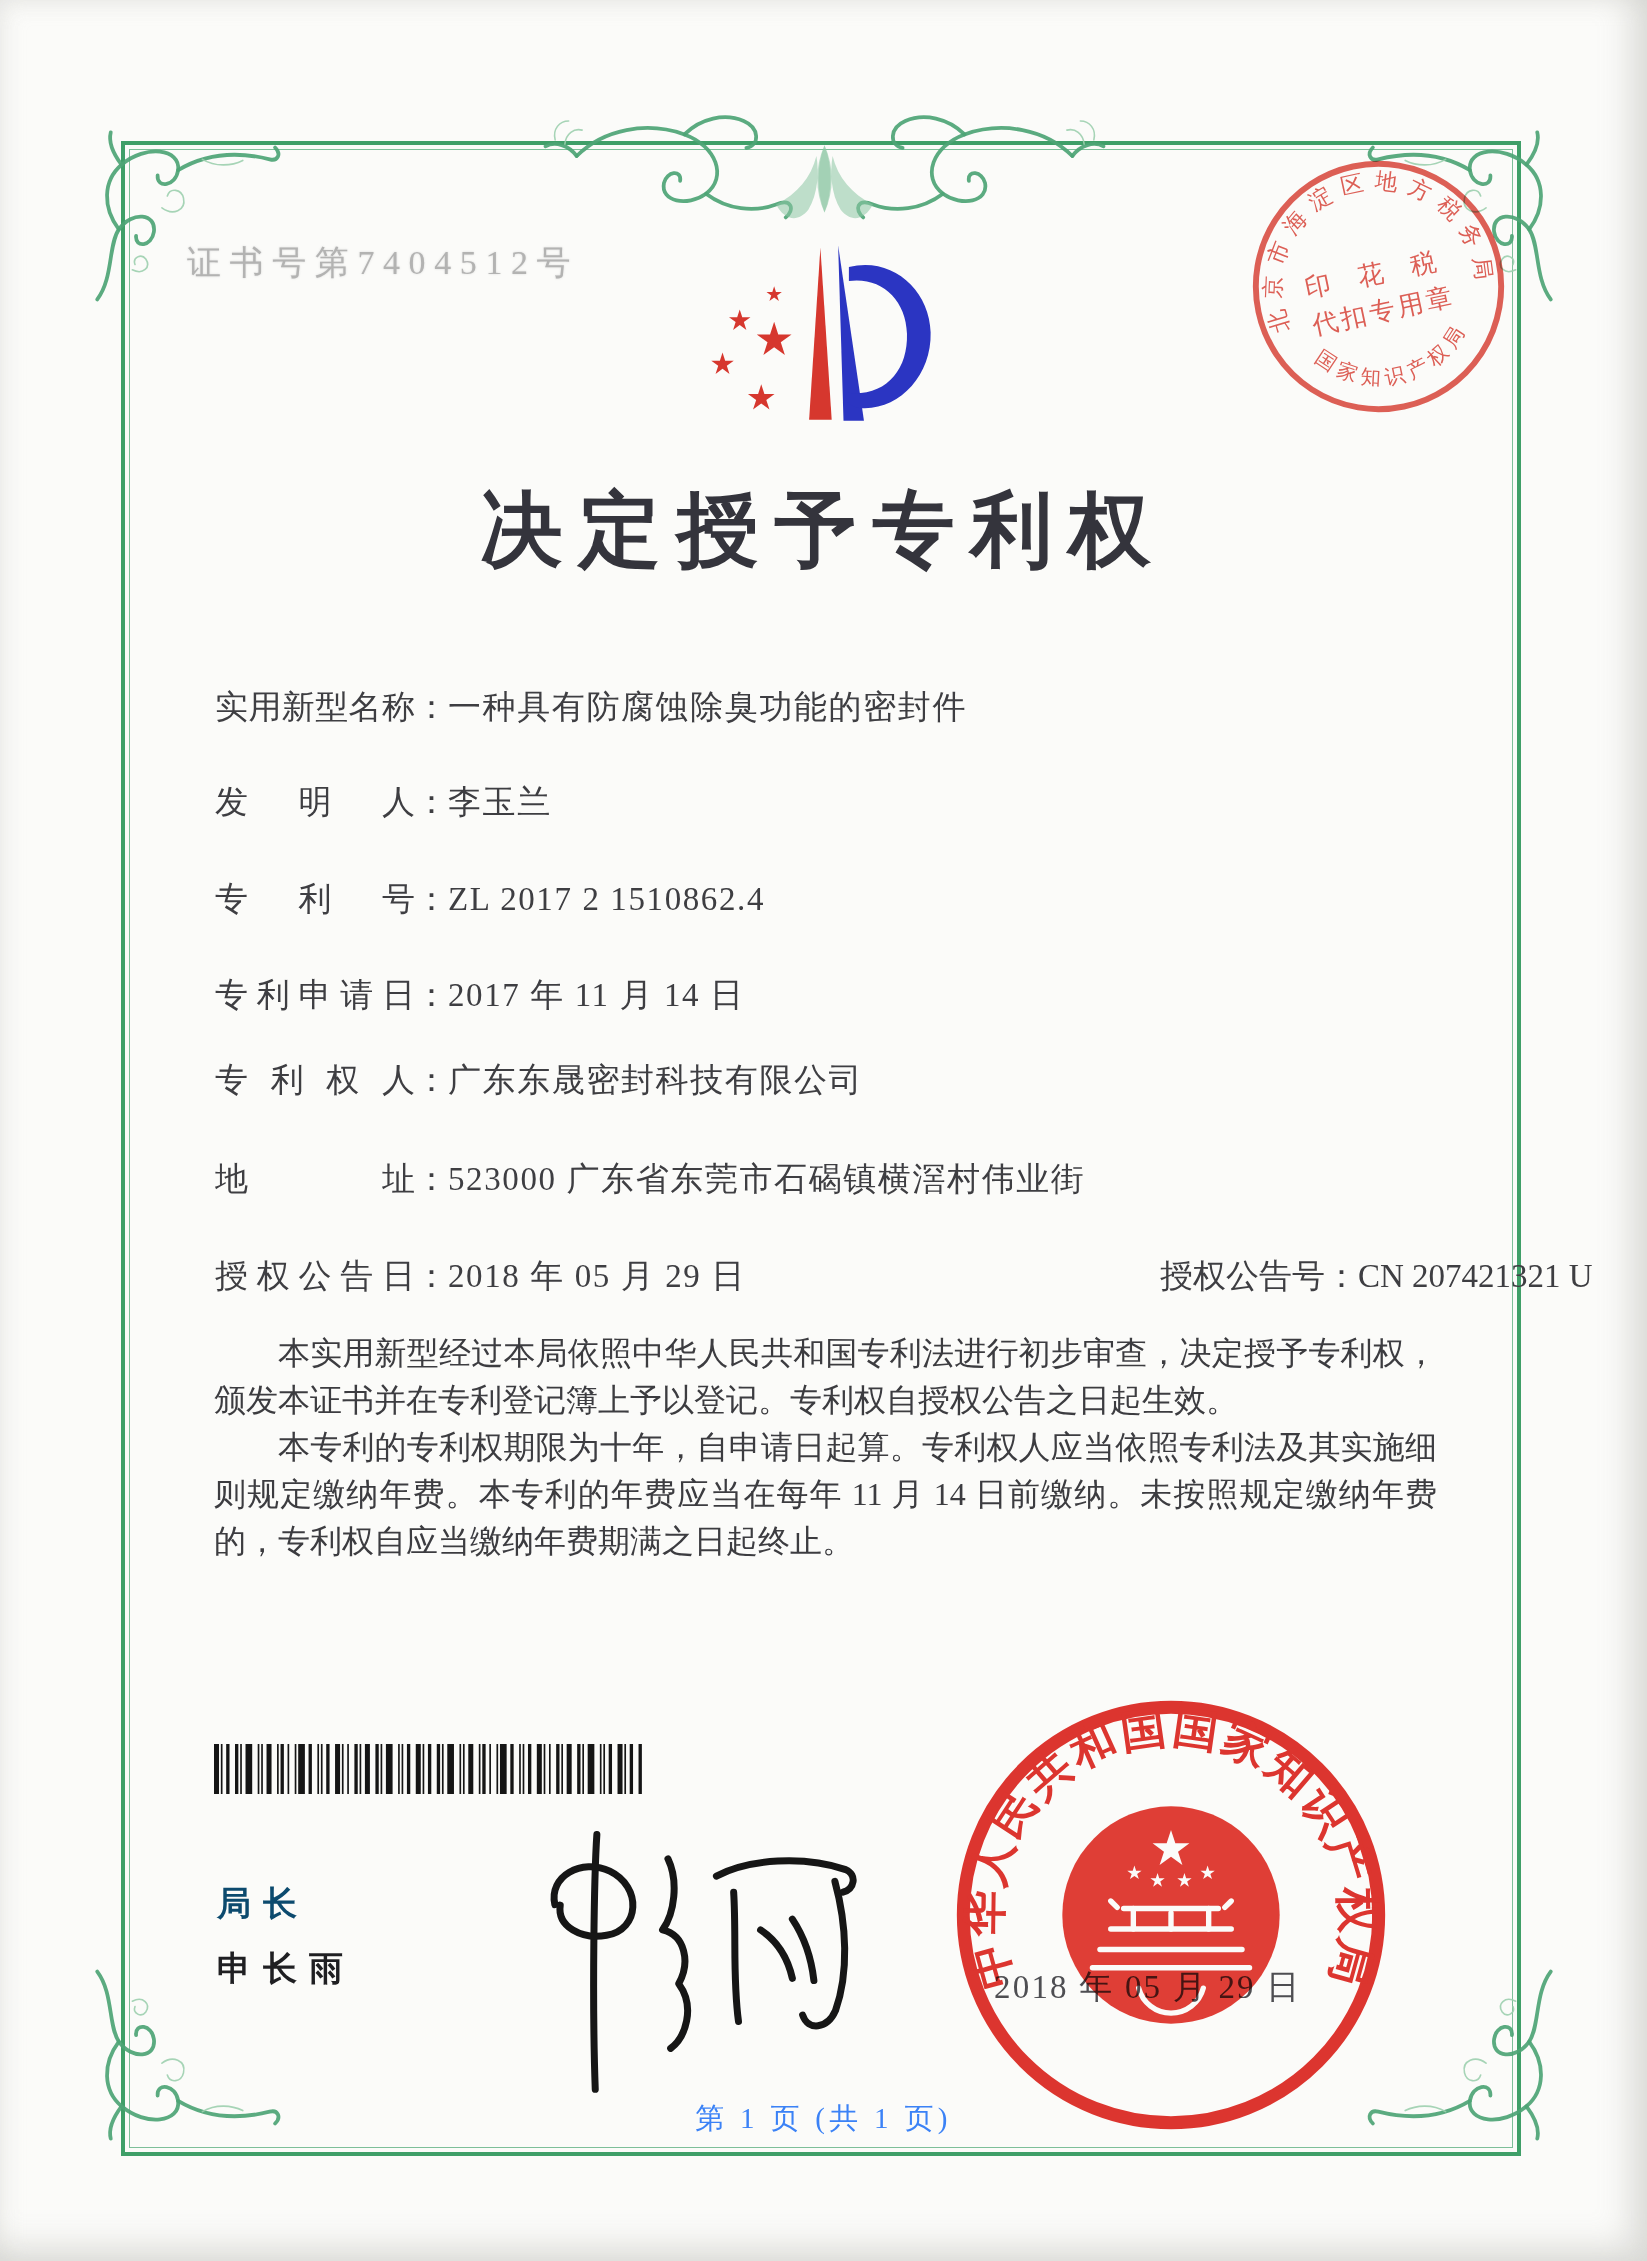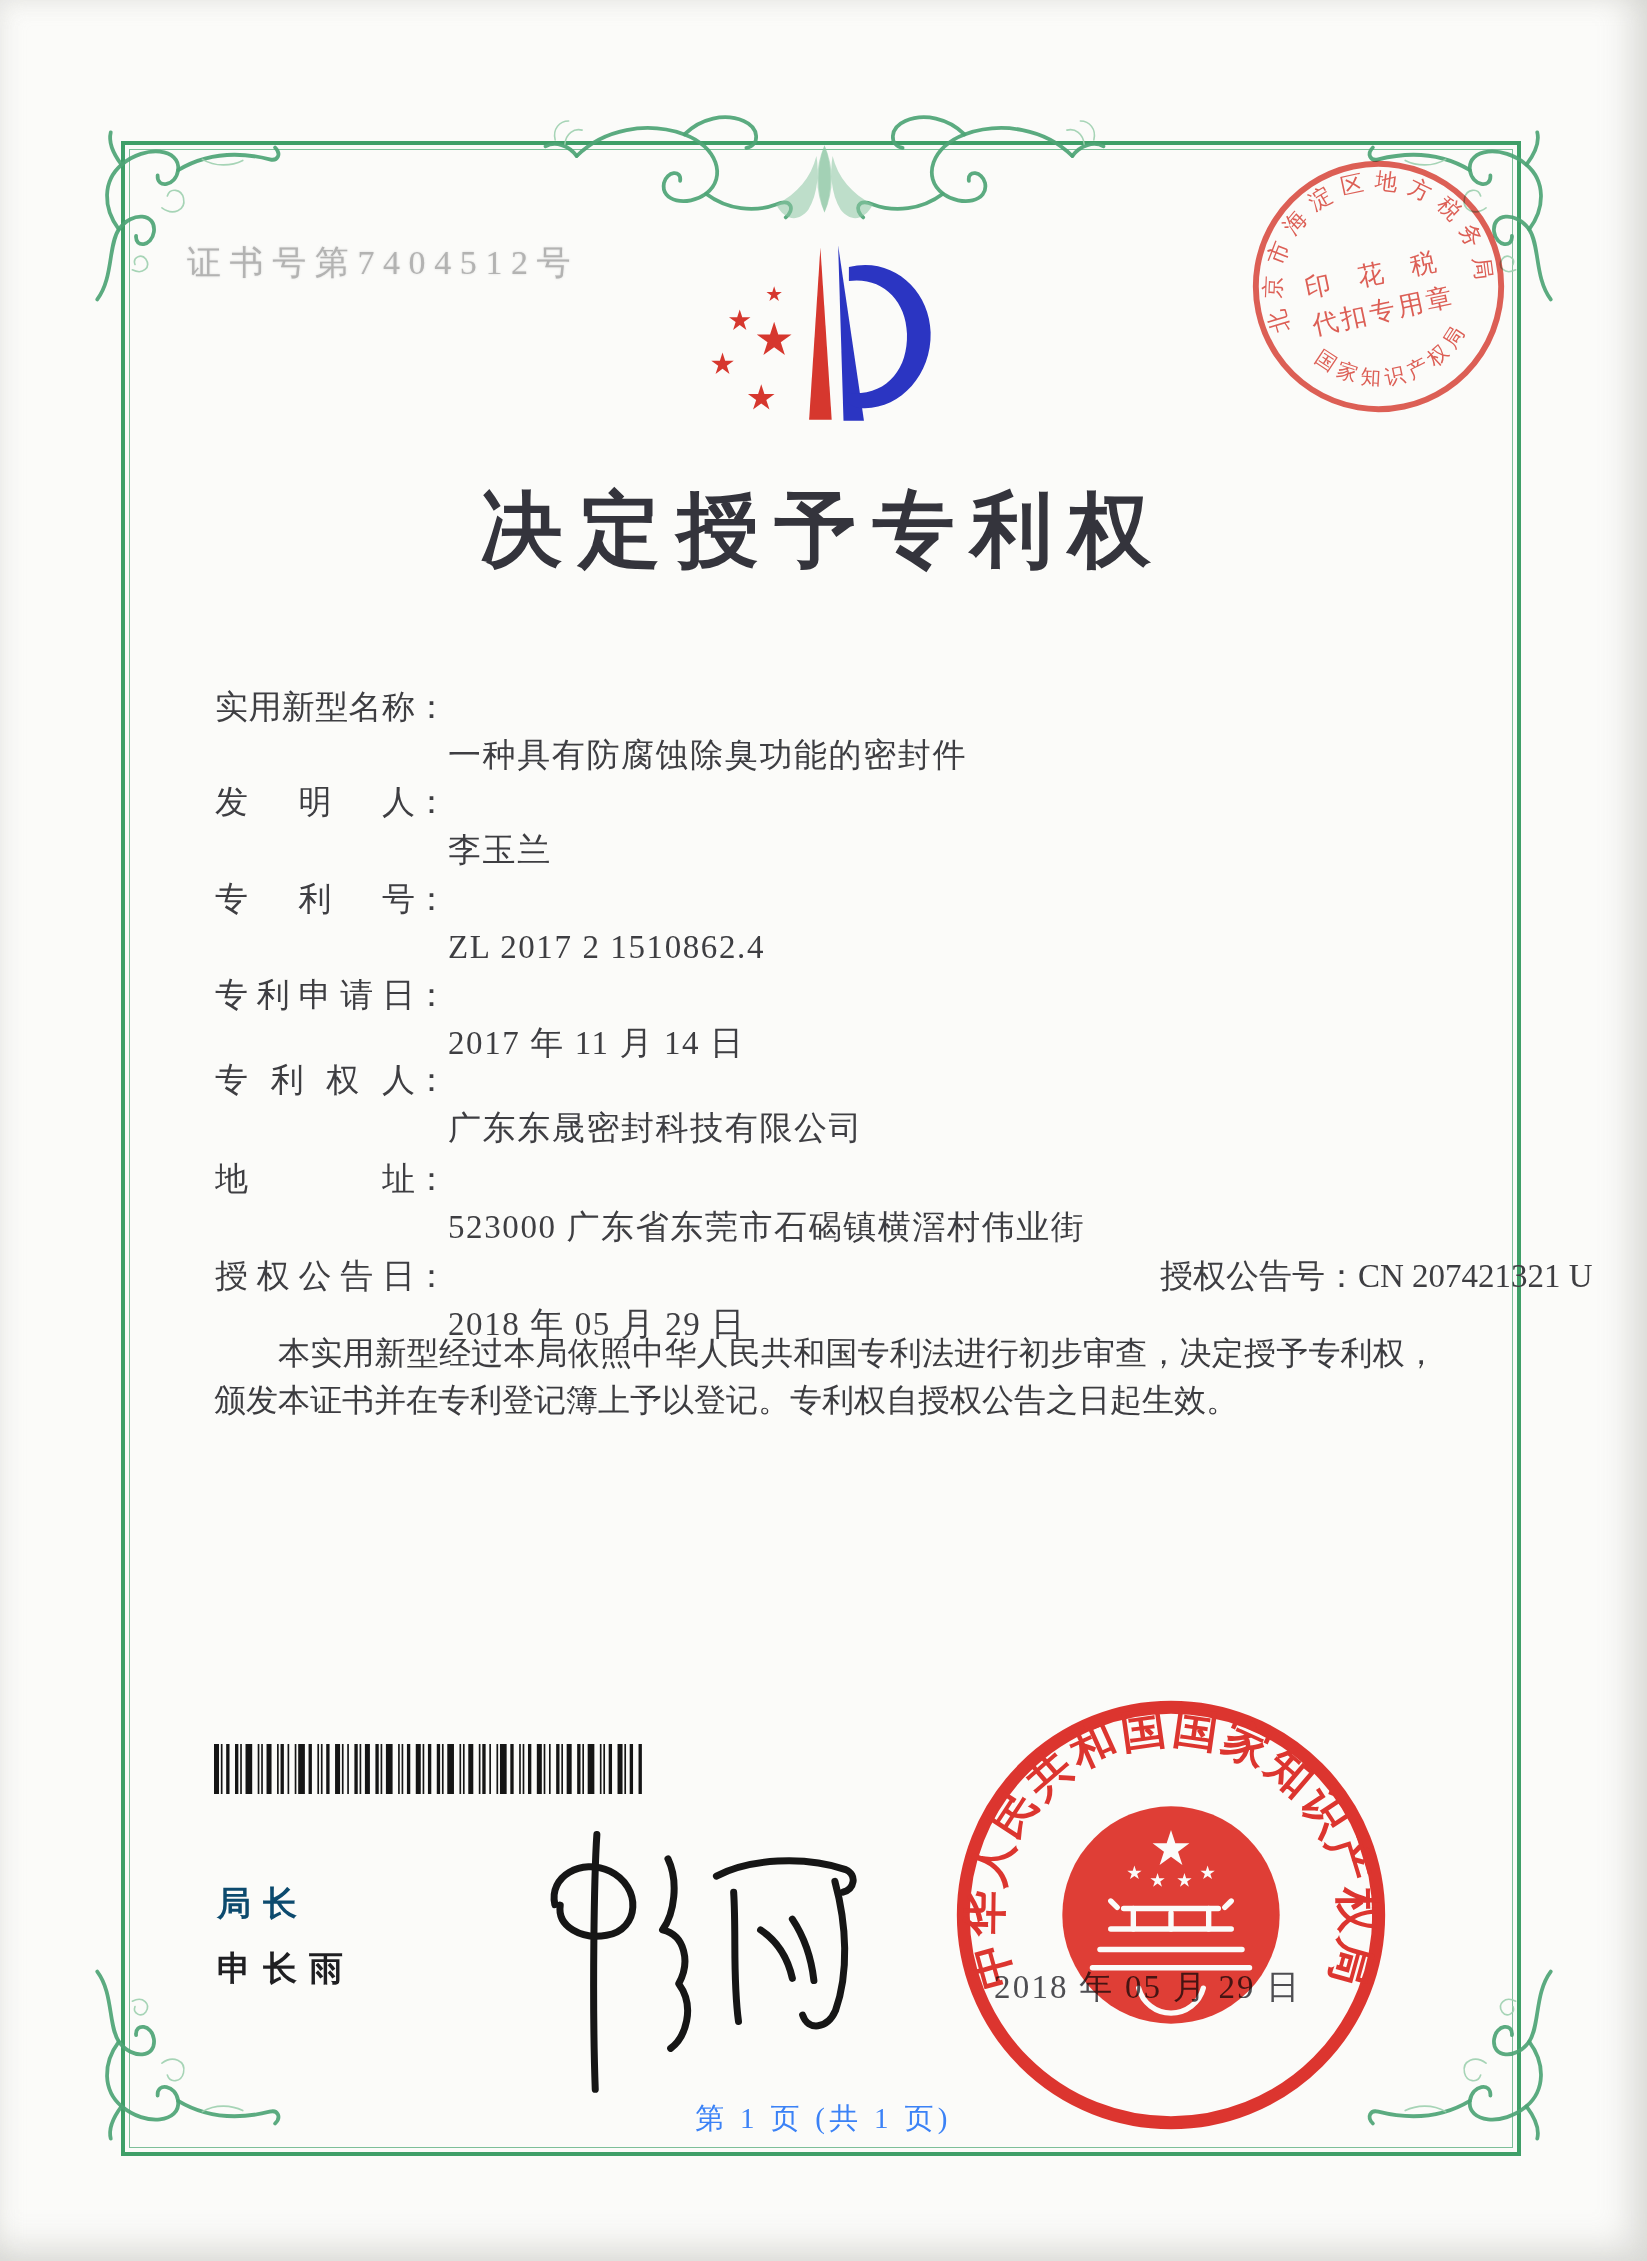--- a/index.html
+++ b/index.html
@@ -26,21 +26,21 @@
     color:#9b9b9b;opacity:.75;text-shadow:0 0 2.2px #c9c9c9;z-index:3;}
   
   .logo{position:absolute;left:708px;top:241px;z-index:3;}
   
   .title{position:absolute;left:0;top:476px;width:1647px;text-align:center;
     font-size:82px;font-weight:700;letter-spacing:16px;color:#34343c;z-index:3;}
   
   .frow{position:absolute;left:215px;font-size:33px;line-height:1;color:#3e3e42;z-index:3;white-space:nowrap;}
   .flabel{display:inline-block;width:200px;text-align:justify;text-align-last:justify;vertical-align:top;}
   .fsep{display:inline-block;vertical-align:top;}
-  .fvalue{display:inline-block;vertical-align:top;letter-spacing:1.6px;margin-top:48px;}
+  .fvalue{display:inline-block;vertical-align:top;letter-spacing:1.6px;}
   .grant-right{position:absolute;left:945px;top:0;white-space:nowrap;}
   
   .paras{position:absolute;left:214px;top:1330px;width:1223px;z-index:3;
     font-size:32px;line-height:47px;text-align:justify;color:#3c3c40;}
   .paras p{margin:0;text-indent:2em;word-break:break-all;text-justify:inter-character;}
   
   .barcode{position:absolute;left:214px;top:1744px;z-index:3;fill:#151515;}
   
   .sig-title{position:absolute;left:217px;top:1881px;font-size:34px;font-weight:700;
     font-family:"Liberation Sans","DejaVu Sans",sans-serif;letter-spacing:12px;color:#0c4a6e;z-index:3;}
@@ -143,20 +143,21 @@
 <div class="frow" style="top:1163px">
   <span class="flabel">地址</span><span class="fsep">：</span><span class="fvalue">523000 广东省东莞市石碣镇横滘村伟业街</span>
 </div>
 <div class="frow" style="top:1260px">
   <span class="flabel">授权公告日</span><span class="fsep">：</span><span class="fvalue">2018 年 05 月 29 日</span>
   <span class="grant-right"><span>授权公告号</span><span>：</span><span>CN 207421321 U</span></span>
 </div>
 
 <div class="paras">
   <p>本实用新型经过本局依照中华人民共和国专利法进行初步审查，决定授予专利权，颁发本证书并在专利登记簿上予以登记。专利权自授权公告之日起生效。</p>
+  <p>本专利的专利权期限为十年，自申请日起算。专利权人应当依照专利法及其实施细则规定缴纳年费。本专利的年费应当在每年 11 月 14 日前缴纳。未按照规定缴纳年费的，专利权自应当缴纳年费期满之日起终止。</p>
 </div>
 
 <svg class="barcode" width="431" height="50" viewBox="0 0 800 92" preserveAspectRatio="none">
     <rect x="0.0" y="0" width="9.3" height="92"></rect>
     <rect x="12.7" y="0" width="3.1" height="92"></rect>
     <rect x="22.6" y="0" width="6.2" height="92"></rect>
     <rect x="39.0" y="0" width="6.2" height="92"></rect>
     <rect x="48.6" y="0" width="3.1" height="92"></rect>
     <rect x="58.5" y="0" width="12.4" height="92"></rect>
     <rect x="81.1" y="0" width="3.1" height="92"></rect>

